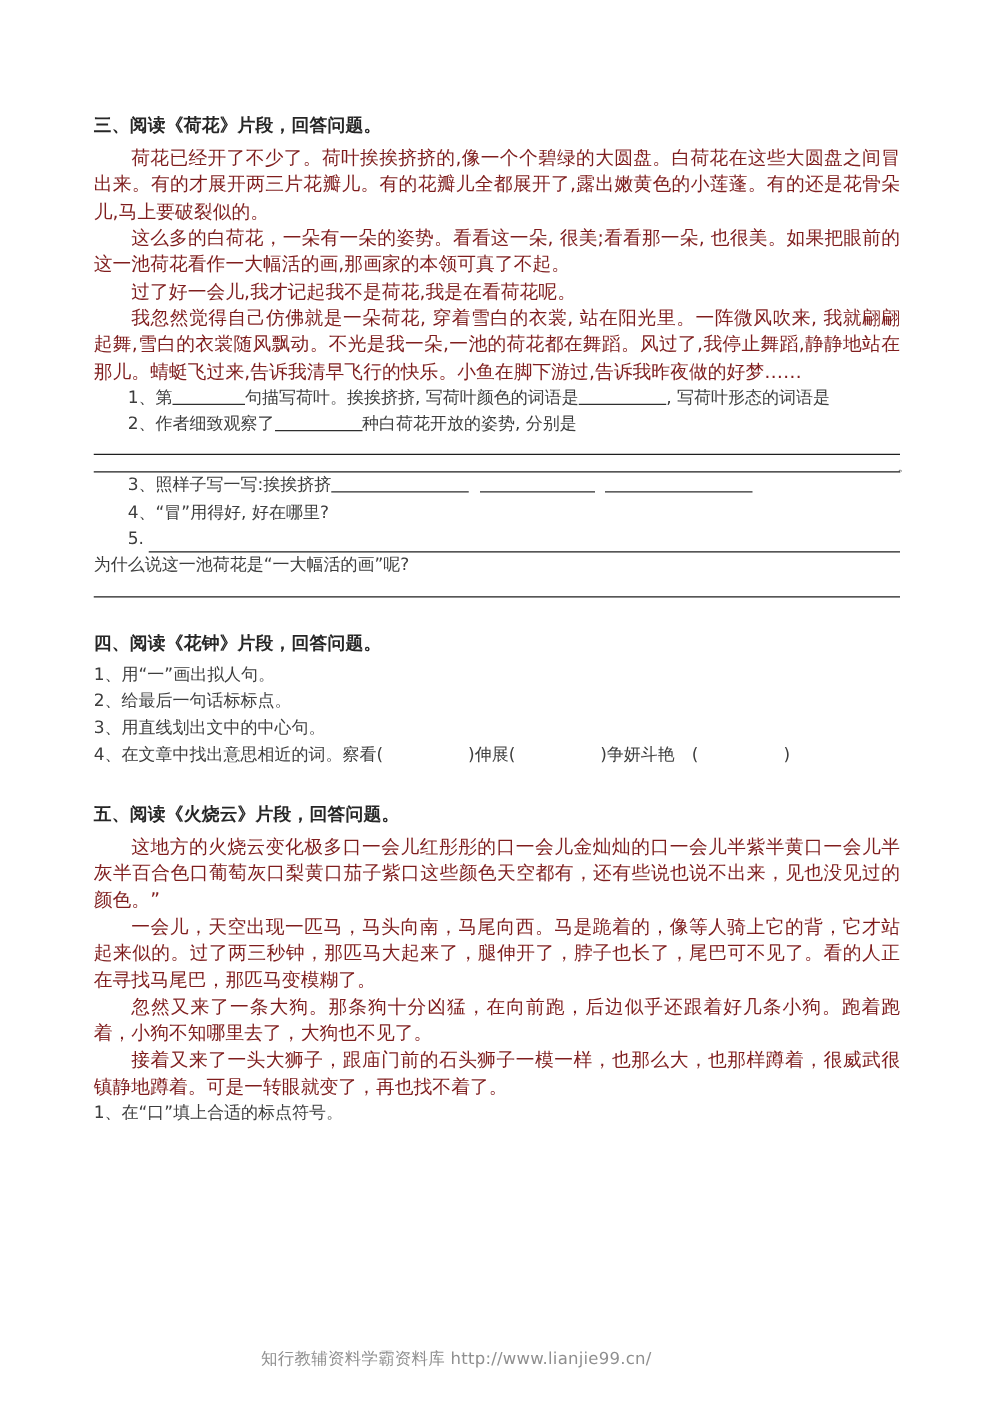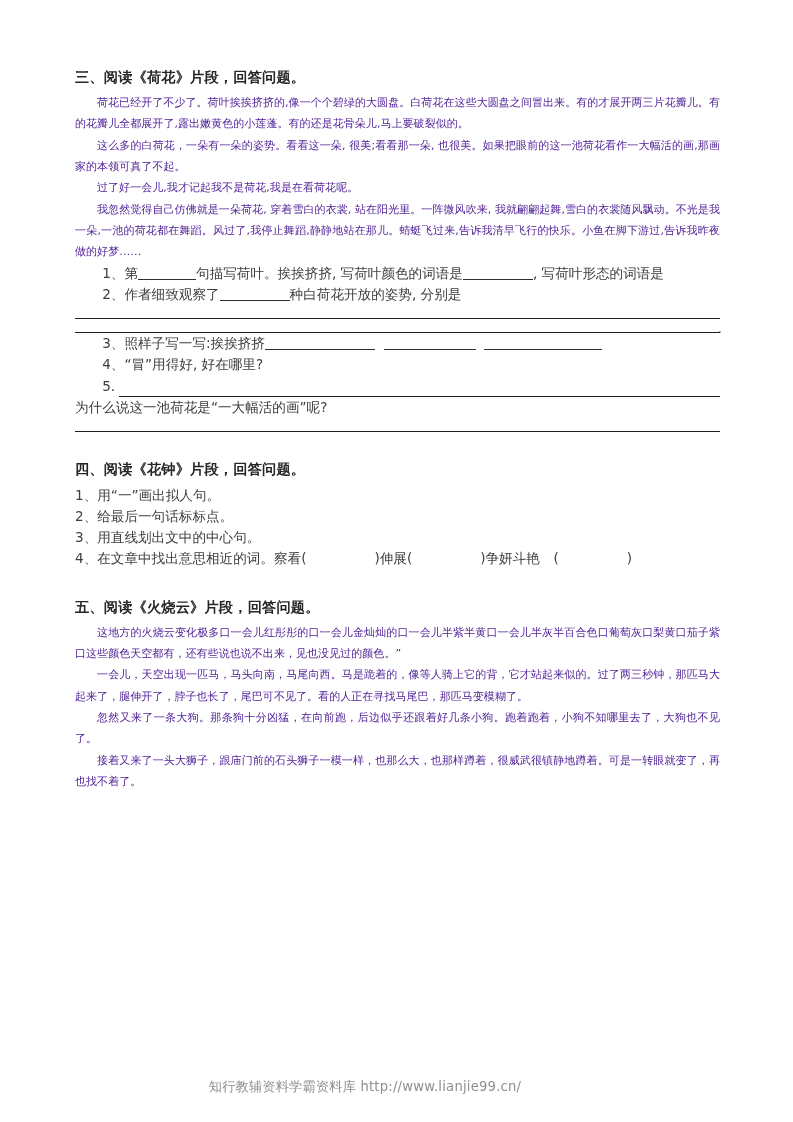--- a/index.html
+++ b/index.html
@@ -14,40 +14,40 @@
     color: #3b3b3b;
     position: relative;
     overflow: hidden;
   }
   .page {
     position: absolute;
     left: 0; top: 0;
     width: 793px;
     height: 1122px;
     box-sizing: border-box;
-    padding: 68px 73px 0 75px;
+    padding: 92px 73px 0 75px;
   }
   .section { margin-bottom: 2px; }
 
   .sec-heading {
     font-size: 14.2px;
     font-weight: bold;
     letter-spacing: 0.2px;
     color: #262626;
     margin: 0 0 5px 0;
     line-height: 1.35;
   }
 
   .para {
-    font-size: 11px;
+    font-size: 15px;
     line-height: 21.3px;
     text-align: justify;
     text-justify: inter-character;
     margin: 0;
-    color: #4c1d95;
+    color: #7f1d1d;
     letter-spacing: 0.05px;
   }
   .para.indent { text-indent: 2em; }
 
   .qline {
     font-size: 13.6px;
     line-height: 21.3px;
     margin: 0;
     color: #3d3d3d;
     white-space: pre-wrap;
@@ -161,17 +161,18 @@
   <div class="gap-lg"></div>
 
   <div class="section">
     <div class="sec-heading">五、阅读《火烧云》片段，回答问题。</div>
 
     <p class="para indent">这地方的火烧云变化极多口一会儿红彤彤的口一会儿金灿灿的口一会儿半紫半黄口一会儿半灰半百合色口葡萄灰口梨黄口茄子紫口这些颜色天空都有，还有些说也说不出来，见也没见过的颜色。”</p>
     <p class="para indent">一会儿，天空出现一匹马，马头向南，马尾向西。马是跪着的，像等人骑上它的背，它才站起来似的。过了两三秒钟，那匹马大起来了，腿伸开了，脖子也长了，尾巴可不见了。看的人正在寻找马尾巴，那匹马变模糊了。</p>
     <p class="para indent">忽然又来了一条大狗。那条狗十分凶猛，在向前跑，后边似乎还跟着好几条小狗。跑着跑着，小狗不知哪里去了，大狗也不见了。</p>
     <p class="para indent">接着又来了一头大狮子，跟庙门前的石头狮子一模一样，也那么大，也那样蹲着，很威武很镇静地蹲着。可是一转眼就变了，再也找不着了。</p>
 
+    <div class="qline">1、在“口”填上合适的标点符号。</div>
   </div>
 
 </div>
 
 <div class="footer">知行教辅资料学霸资料库 http://www.lianjie99.cn/</div>
 
 </body></html>

